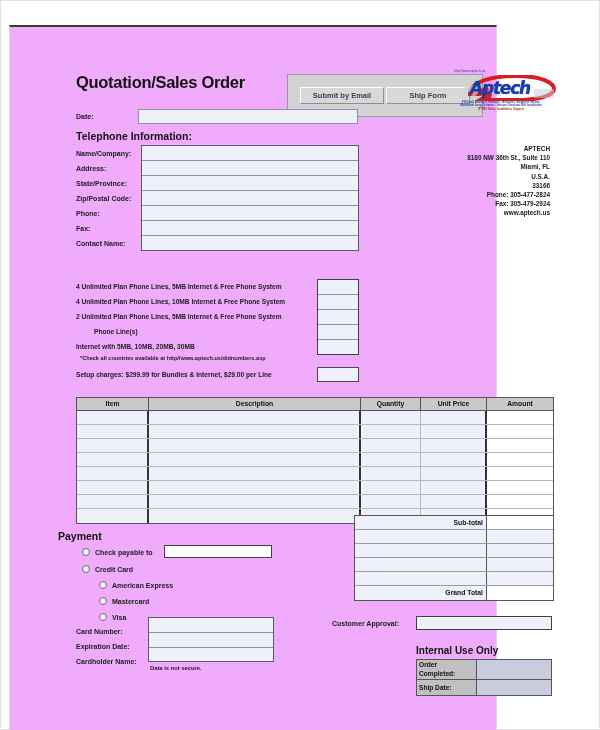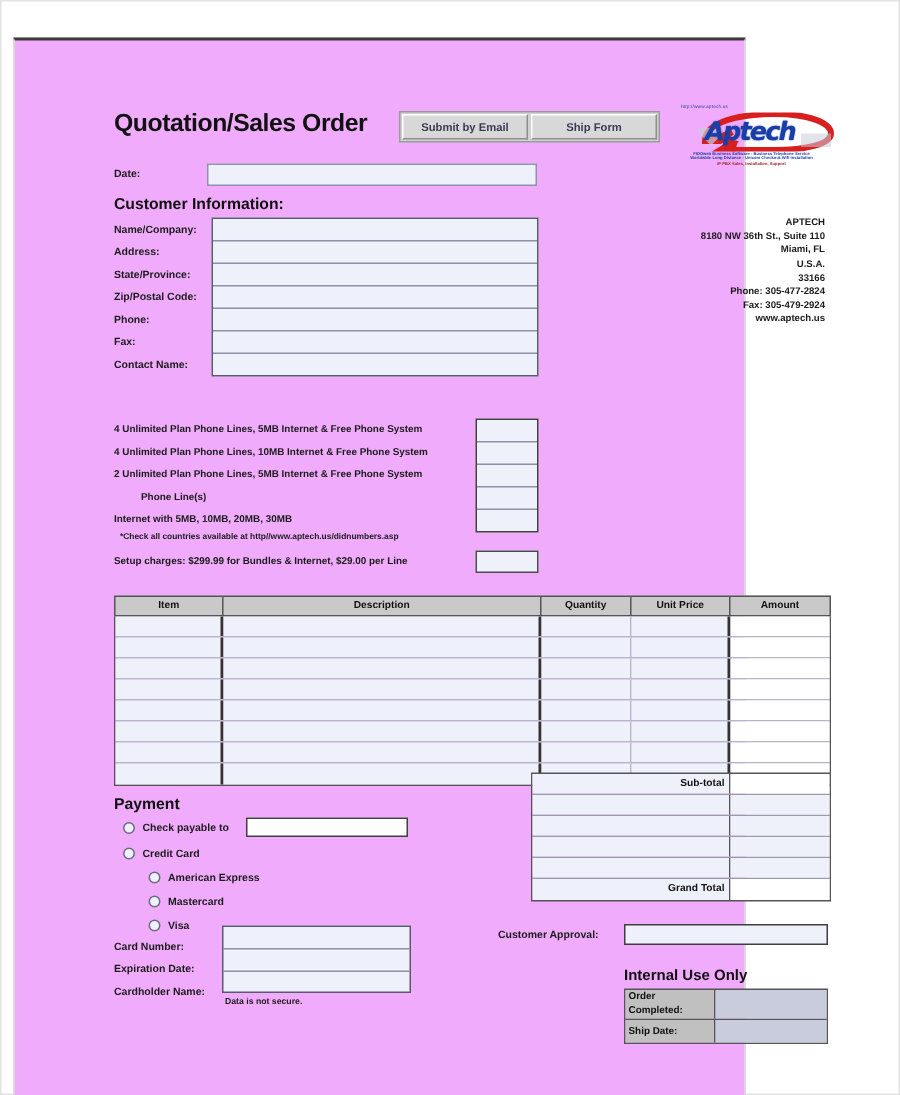--- a/index.html
+++ b/index.html
@@ -29,23 +29,23 @@
   }
 
   
   .hdr{position:absolute;left:60px;top:44px;width:480px;height:42px;}
   .title{
     position:absolute;left:6px;top:2px;
     font-size:16.5px;font-weight:bold;letter-spacing:-0.3px;
     white-space:nowrap;
   }
   .btnbar{
-    position:absolute;left:196px;top:3px;
+    position:absolute;left:217px;top:3px;
     background:#d2d2d2;border:1px solid #9a9a9a;
-    padding:1px;display:flex;gap:2px;
+    padding:12px;display:flex;gap:2px;
   }
   .fbtn{
     background:#d8d8d8;
     border:1px solid #fff;
     border-right-color:#8e8e8e;border-bottom-color:#8e8e8e;
     font-size:7.5px;font-weight:bold;color:#3b3b55;
     padding:3px 0;width:82px;text-align:center;
     white-space:nowrap;
   }
 
@@ -139,21 +139,21 @@
   .tot-row{display:flex;height:14px;border-bottom:1px solid #9a9aae;
            box-sizing:border-box;}
   .tot-row:last-child{border-bottom:none;}
   .tot-lbl{width:132px;border-right:1px solid #555;box-sizing:border-box;
            background:#eef0fa;font-size:6.8px;font-weight:bold;
            text-align:right;padding-right:3px;line-height:13px;color:#111;}
   .tot-val{width:66px;box-sizing:border-box;background:#fff;}
   .tot-row.blank .tot-val{background:#eef0fa;}
 
   
-  .pay-h{position:absolute;left:66px;top:503px;}
+  .pay-h{position:absolute;left:48px;top:503px;}
   .radio{
     width:8px;height:8px;border-radius:50%;
     border:1px solid #6a6a80;background:#eef0fa;
     box-sizing:border-box;position:absolute;
   }
   .pay-lbl{position:absolute;}
   .chk-fld{position:absolute;left:154px;top:518px;width:108px;height:13px;
            border:1px solid #3f3f3f;box-sizing:border-box;background:#fff;}
   .cc-box{position:absolute;left:138px;top:590px;width:126px;height:45px;
           border:1px solid #5a5a6e;box-sizing:border-box;background:#eef0fa;}
@@ -216,21 +216,21 @@
     <div>U.S.A.</div>
     <div>33166</div>
     <div>Phone: 305-477-2824</div>
     <div>Fax: 305-479-2924</div>
     <div>www.aptech.us</div>
   </div>
 
   <div class="lbl date-lbl">Date:</div>
   <div class="fld date-fld"></div>
 
-  <div class="sec ci-h">Customer Information:</div>
+  <div class="sec ci-h">Telephone Information:</div>
   <div class="ci-box">
     <div class="ci-row" style="top:0px"></div>
     <div class="ci-row" style="top:15px"></div>
     <div class="ci-row" style="top:30px"></div>
     <div class="ci-row" style="top:45px"></div>
     <div class="ci-row" style="top:60px"></div>
     <div class="ci-row" style="top:75px"></div>
     <div class="ci-row" style="top:90px;border-bottom:none"></div>
   </div>
   <div class="lbl ci-lbl" style="top:123px">Name/Company:</div>

